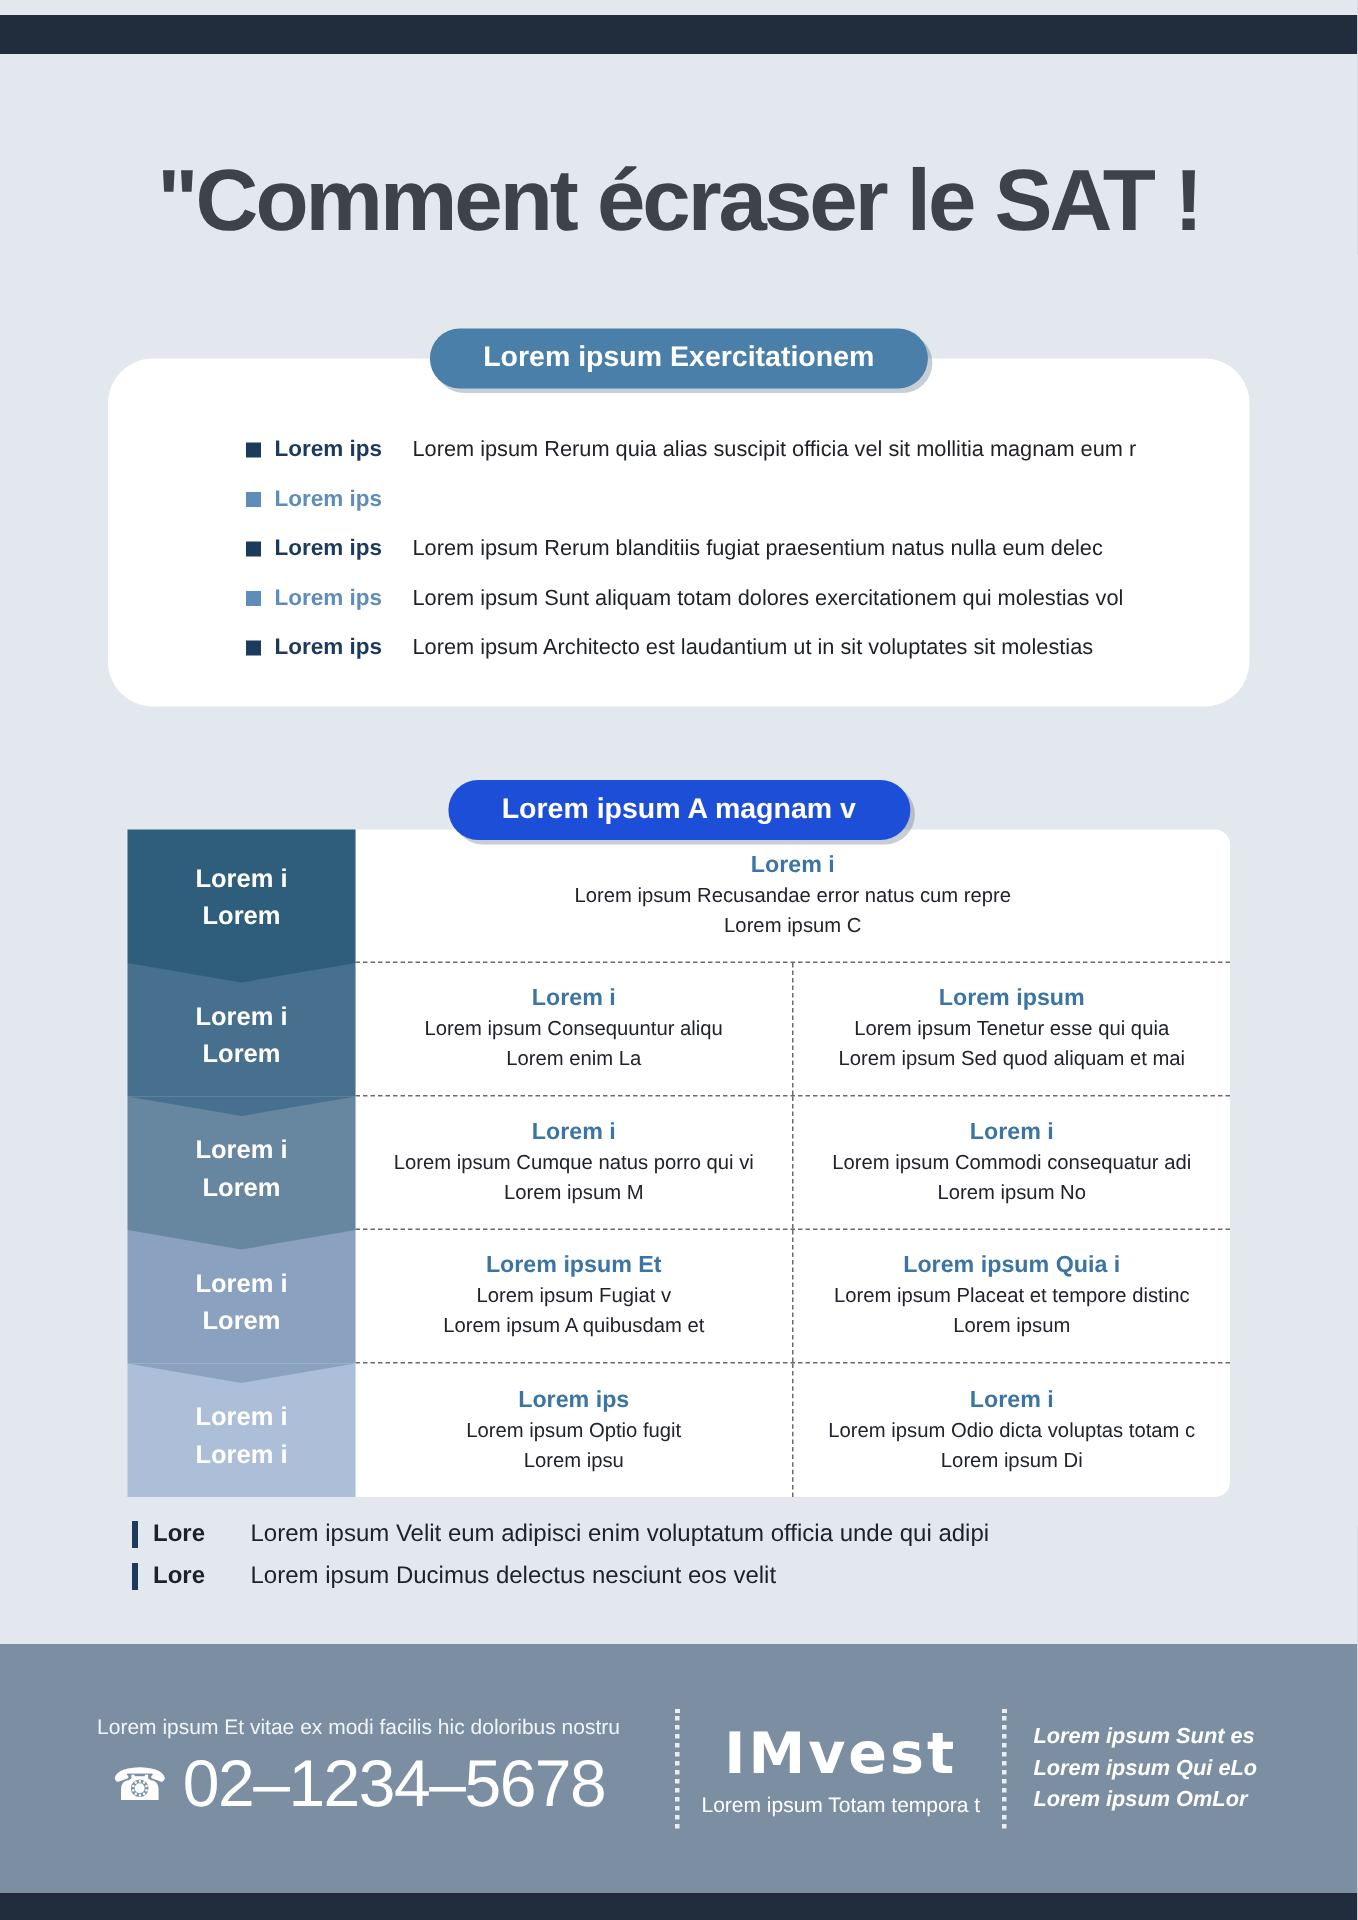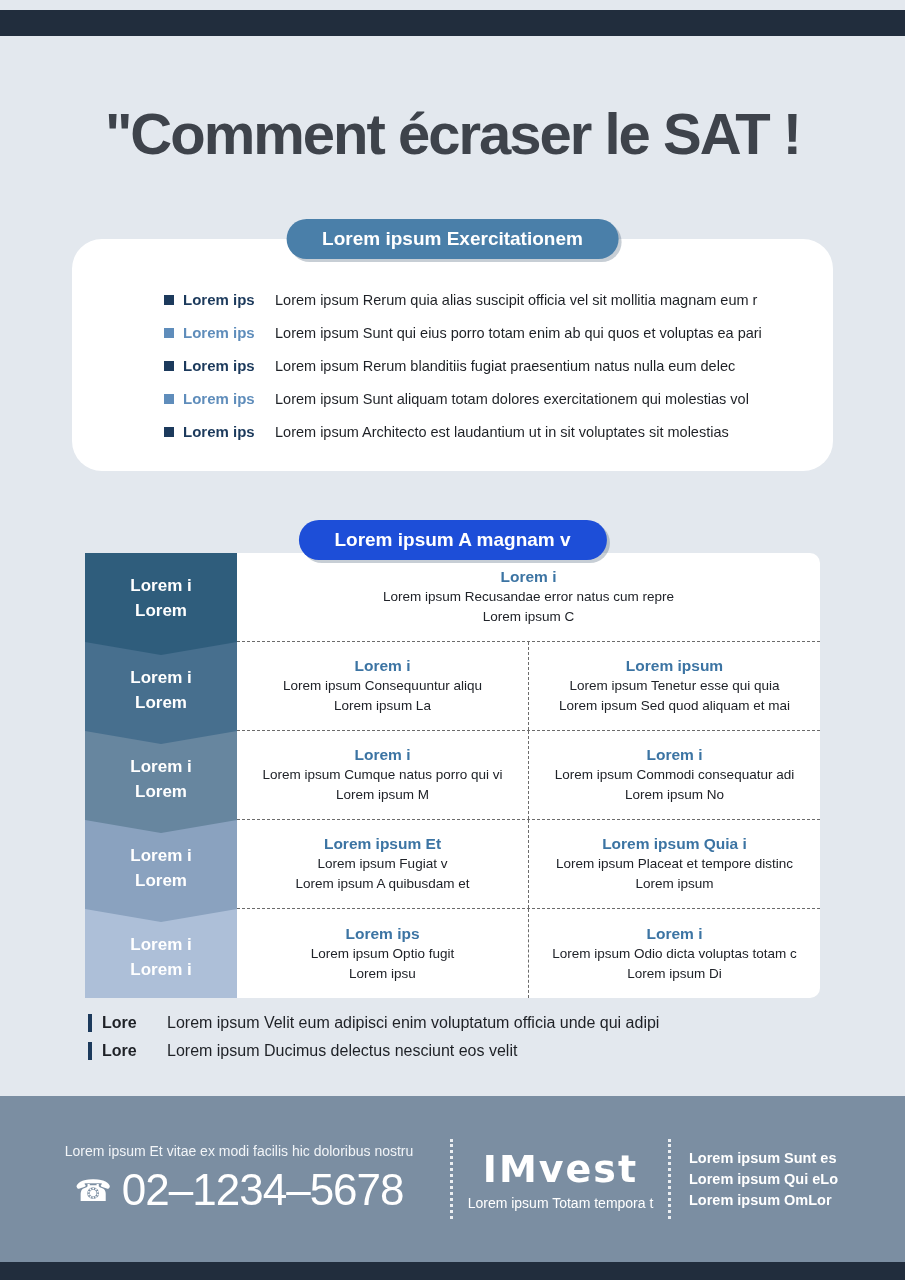--- a/index.html
+++ b/index.html
@@ -62,21 +62,21 @@
             display:flex; align-items:center; color:#fff; }
   .f-left { width:450px; display:flex; flex-direction:column; align-items:center; padding-left:28px; }
   .f-tagline { font-size:14px; color:#f2f5f8; margin-bottom:6px; }
   .f-phone-row { display:flex; align-items:center; }
   .f-phone-icon { font-size:30px; margin-right:10px; }
   .f-phone { font-size:44px; font-weight:normal; letter-spacing:-1px; }
   .vdash { width:0; height:80px; border-left:3px dotted rgba(255,255,255,0.85); flex:none; }
   .f-mid { width:215px; display:flex; flex-direction:column; align-items:center; }
   .f-brand { font-size:38px; font-weight:bold; letter-spacing:2px; font-family:"DejaVu Sans", sans-serif; }
   .f-brand-sub { font-size:14px; margin-top:4px; }
-  .f-right { flex:1; padding-left:18px; }
+  .f-right { flex:1; padding-left:18px;font-style:italic; }
   .f-link { font-size:14.5px; font-weight:bold; line-height:21px; }
 </style>
 </head>
 <body>
 
 <div class="page">
   <div class="bar-top"></div>
 
   <div class="title">"Comment écraser le SAT !</div>
 
@@ -84,21 +84,20 @@
   <div class="card">
     <div class="card-list">
       <div class="li-row dark">
         <span class="li-square"></span>
         <span class="li-label">Lorem ips</span>
         <span class="li-text">Lorem ipsum Rerum quia alias suscipit officia vel sit mollitia magnam eum r</span>
       </div>
       <div class="li-row light">
         <span class="li-square"></span>
         <span class="li-label">Lorem ips</span>
-        <span class="li-text">Lorem ipsum Sunt qui eius porro totam enim ab qui quos et voluptas ea pari</span>
       </div>
       <div class="li-row dark">
         <span class="li-square"></span>
         <span class="li-label">Lorem ips</span>
         <span class="li-text">Lorem ipsum Rerum blanditiis fugiat praesentium natus nulla eum delec</span>
       </div>
       <div class="li-row light">
         <span class="li-square"></span>
         <span class="li-label">Lorem ips</span>
         <span class="li-text">Lorem ipsum Sunt aliquam totam dolores exercitationem qui molestias vol</span>
@@ -142,21 +141,21 @@
         <div class="cell">
           <div class="cell-h">Lorem i</div>
           <div class="cell-line">Lorem ipsum Recusandae error natus cum repre</div>
           <div class="cell-line">Lorem ipsum C</div>
         </div>
       </div>
       <div class="trow">
         <div class="cell split-left">
           <div class="cell-h">Lorem i</div>
           <div class="cell-line">Lorem ipsum Consequuntur aliqu</div>
-          <div class="cell-line">Lorem ipsum La</div>
+          <div class="cell-line">Lorem enim La</div>
         </div>
         <div class="cell">
           <div class="cell-h">Lorem ipsum</div>
           <div class="cell-line">Lorem ipsum Tenetur esse qui quia</div>
           <div class="cell-line">Lorem ipsum Sed quod aliquam et mai</div>
         </div>
       </div>
       <div class="trow">
         <div class="cell split-left">
           <div class="cell-h">Lorem i</div>

